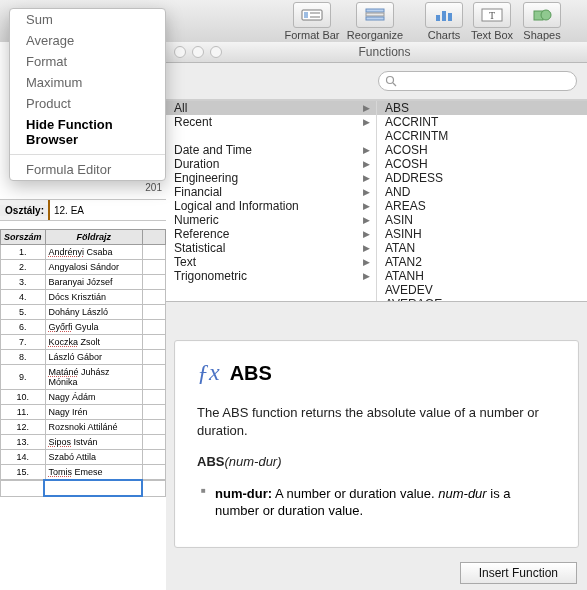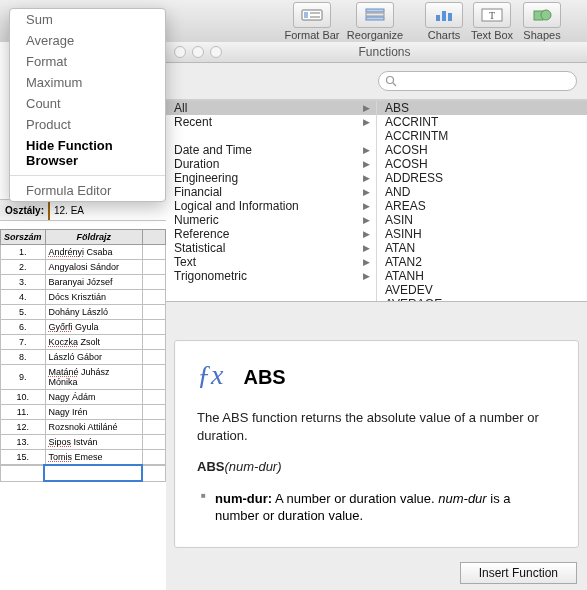--- a/index.html
+++ b/index.html
@@ -137,21 +137,21 @@
     background:#fff; border:1px solid #cfcfcf; border-radius:3px;
     box-shadow:inset 0 0 2px rgba(0,0,0,0.05);
     overflow:auto;
   }
   .fx .desc h2 {
     margin:0 0 18px 0; font-size:20px; font-weight:bold;
     font-family:"Helvetica Neue",Arial,sans-serif;
   }
   .fx .fxglyph {
     font-style:italic; color:#4a72c4; font-family:"Times New Roman",serif;
-    font-size:28px; margin-right:20px; font-weight:normal;
+    font-size:24px; margin-right:10px; font-weight:normal;
   }
   .fx .desc p { font-size:13px; color:#222; line-height:1.35; margin:0 0 14px 0; }
   .fx .desc .sig { font-size:13px; }
   .fx .desc .sig b { font-weight:bold; }
   .fx .desc ul { margin:4px 0 0 0; padding:0 0 0 4px; list-style:none; }
   .fx .desc li { font-size:13px; padding-left:14px; position:relative; line-height:1.35; }
   .fx .desc li::before {
     content:"■"; position:absolute; left:0; top:1px; font-size:8px; color:#888;
   }
   .fx .desc em { font-style:italic; }
@@ -306,20 +306,25 @@
             <td style="width: 16px;"></td>
           </tr>
           <tr>
             <td class="num">12.</td>
             <td class="name">Rozsnoki Attiláné</td>
             <td style="width: 16px;"></td>
           </tr>
           <tr>
             <td class="num">13.</td>
             <td class="name"><span class="u">Sipos</span> István</td>
+            <td style="width: 16px;"></td>
+          </tr>
+          <tr>
+            <td class="num">14.</td>
+            <td class="name">Szabó Attila</td>
             <td style="width: 16px;"></td>
           </tr>
           <tr>
             <td class="num">15.</td>
             <td class="name"><span class="u">Tomis</span> Emese</td>
             <td style="width: 16px;"></td>
           </tr>
         </tbody>
     </table>
     <table class="table" style="margin-top:-1px">
@@ -438,20 +443,19 @@
     <div class="footer">
       <button class="insertbtn">Insert Function</button>
     </div>
   </div>
 
   <div class="menu" id="fn-menu">
       <div class="mi">Sum</div>
       <div class="mi">Average</div>
       <div class="mi">Format</div>
       <div class="mi">Maximum</div>
-      <div class="mi">Count</div>
       <div class="mi">Product</div>
       <div class="mi strong">Hide Function Browser</div>
       <div class="sep"></div>
       <div class="mi">Formula Editor</div>
     </div>
 
 </div>
 
 </body></html>

